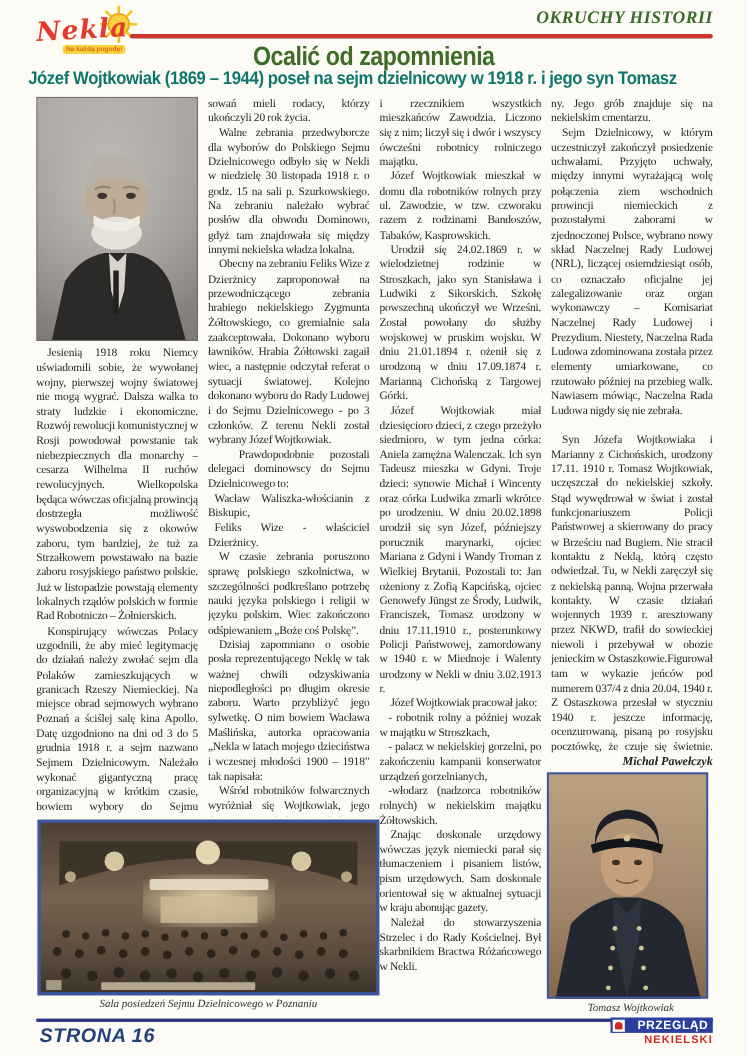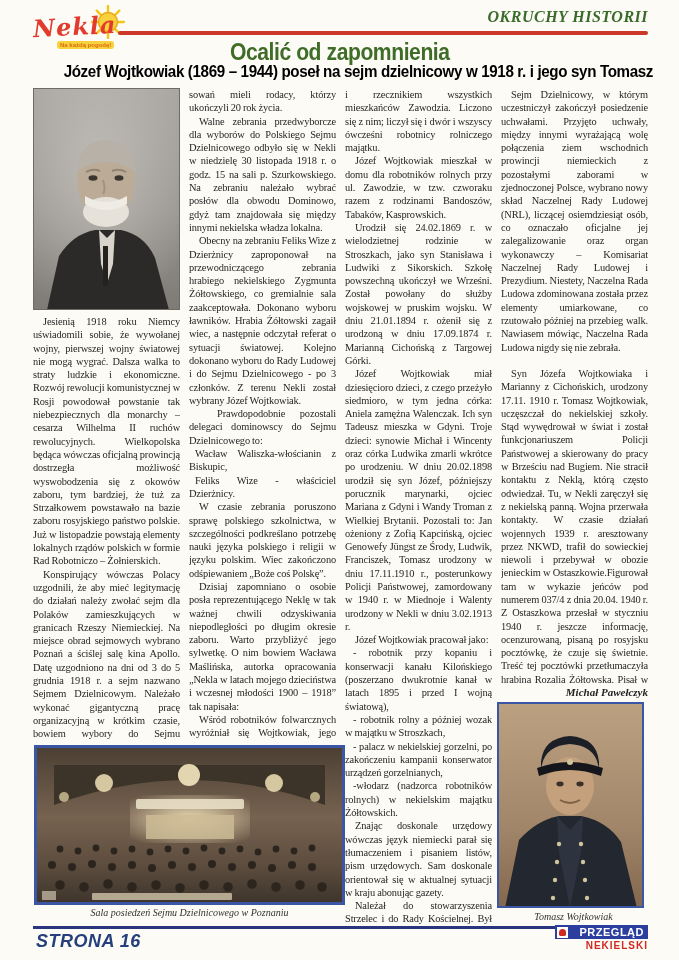--- a/index.html
+++ b/index.html
@@ -37,21 +37,21 @@
     position:absolute; right:31px; top:8px;
     font-family:"Liberation Serif", serif; font-weight:bold; font-style:italic;
     font-size:16px; color:#3a6b2b; letter-spacing:0.5px;
   }
   .title-wrap { position:absolute; left:0; right:0; top:38px; text-align:center; color:#3f6d28; }
   .title-wrap .t1 {
     display:inline-block; transform:scaleX(0.88);
     font-family:"Liberation Sans", sans-serif; font-weight:bold;
     font-size:24px; letter-spacing:-0.5px;
   }
-  .subtitle-wrap { position:absolute; left:0; right:0; top:62px; text-align:right; color:#000000; }
+  .subtitle-wrap { position:absolute; left:0; right:0; top:62px; text-align:left; color:#0f766e; }
   .subtitle-wrap .t2 {
     display:inline-block; transform:scaleX(0.92);
     font-family:"Liberation Sans", sans-serif; font-weight:bold;
     font-size:16.5px; letter-spacing:-0.4px; white-space:nowrap;
   }
 
   
   .col {
     position:absolute; width:147px; overflow:hidden;
     font-size:10.4px; line-height:13.3px; text-align:justify;
@@ -294,30 +294,30 @@
     <p>Dzisiaj zapomniano o osobie posła reprezentującego Neklę w tak ważnej chwili odzyskiwania niepodległości po długim okresie zaboru. Warto przybliżyć jego sylwetkę. O nim bowiem Wacława Maślińska, autorka opracowania „Nekla w latach mojego dzieciństwa i wczesnej młodości 1900 – 1918” tak napisała:</p>
     <p>Wśród robotników folwarcznych wyróżniał się Wojtkowiak, jego dwaj synowie byli moimi kolegami szkolnymi. Ich ojciec był „na pańskim „włodarzem ale</p>
   </div>
 
   <div class="col" id="col3">
     <p class="cont">i rzecznikiem wszystkich mieszkańców Zawodzia. Liczono się z nim; liczył się i dwór i wszyscy ówcześni robotnicy rolniczego majątku.</p>
     <p>Józef Wojtkowiak mieszkał w domu dla robotników rolnych przy ul. Zawodzie, w tzw. czworaku razem z rodzinami Bandoszów, Tabaków, Kasprowskich.</p>
     <p>Urodził się 24.02.1869 r. w wielodzietnej rodzinie w Stroszkach, jako syn Stanisława i Ludwiki z Sikorskich. Szkołę powszechną ukończył we Wrześni. Został powołany do służby wojskowej w pruskim wojsku. W dniu 21.01.1894 r. ożenił się z urodzoną w dniu 17.09.1874 r. Marianną Cichońską z Targowej Górki.</p>
     <p>Józef Wojtkowiak miał dziesięcioro dzieci, z czego przeżyło siedmioro, w tym jedna córka: Aniela zamężna Walenczak. Ich syn Tadeusz mieszka w Gdyni. Troje dzieci: synowie Michał i Wincenty oraz córka Ludwika zmarli wkrótce po urodzeniu. W dniu 20.02.1898 urodził się syn Józef, późniejszy porucznik marynarki, ojciec Mariana z Gdyni i Wandy Troman z Wielkiej Brytanii. Pozostali to: Jan ożeniony z Zofią Kapcińską, ojciec Genowefy Jüngst ze Środy, Ludwik, Franciszek, Tomasz urodzony w dniu 17.11.1910 r., posterunkowy Policji Państwowej, zamordowany w 1940 r. w Miednoje i Walenty urodzony w Nekli w dniu 3.02.1913 r.</p>
     <p>Józef Wojtkowiak pracował jako:</p>
-    <p class="dash">- robotnik przy kopaniu i konserwacji kanału Kilońskiego (poszerzano dwukrotnie kanał w latach 1895 i przed I wojną światową),</p>
     <p class="dash">- robotnik rolny a później wozak w majątku w Stroszkach,</p>
     <p class="dash">- palacz w nekielskiej gorzelni, po zakończeniu kampanii konserwator urządzeń gorzelnianych,</p>
     <p class="dash">-włodarz (nadzorca robotników rolnych) w nekielskim majątku Żółtowskich.</p>
     <p>Znając doskonale urzędowy wówczas język niemiecki parał się tłumaczeniem i pisaniem listów, pism urzędowych. Sam doskonale orientował się w aktualnej sytuacji w kraju abonując gazety.</p>
     <p>Należał do stowarzyszenia Strzelec i do Rady Kościelnej. Był skarbnikiem Bractwa Różańcowego w Nekli.</p>
 
   </div>
 
   <div class="col" id="col4">
+    <p class="cont">ny. Jego grób znajduje się na nekielskim cmentarzu.</p>
     <p>Sejm Dzielnicowy, w którym uczestniczył zakończył posiedzenie uchwałami. Przyjęto uchwały, między innymi wyrażającą wolę połączenia ziem wschodnich prowincji niemieckich z pozostałymi zaborami w zjednoczonej Polsce, wybrano nowy skład Naczelnej Rady Ludowej (NRL), liczącej osiemdziesiąt osób, co oznaczało oficjalne jej zalegalizowanie oraz organ wykonawczy – Komisariat Naczelnej Rady Ludowej i Prezydium. Niestety, Naczelna Rada Ludowa zdominowana została przez elementy umiarkowane, co rzutowało później na przebieg walk. Nawiasem mówiąc, Naczelna Rada Ludowa nigdy się nie zebrała.</p>
     <p class="gap">Syn Józefa Wojtkowiaka i Marianny z Cichońskich, urodzony 17.11. 1910 r. Tomasz Wojtkowiak, uczęszczał do nekielskiej szkoły. Stąd wywędrował w świat i został funkcjonariuszem Policji Państwowej a skierowany do pracy w Brześciu nad Bugiem. Nie stracił kontaktu z Neklą, którą często odwiedzał. Tu, w Nekli zaręczył się z nekielską panną. Wojna przerwała kontakty. W czasie działań wojennych 1939 r. aresztowany przez NKWD, trafił do sowieckiej niewoli i przebywał w obozie jenieckim w Ostaszkowie.Figurował tam w wykazie jeńców pod numerem 037/4 z dnia 20.04. 1940 r. Z Ostaszkowa przesłał w styczniu 1940 r. jeszcze informację, ocenzurowaną, pisaną po rosyjsku pocztówkę, że czuje się świetnie. Treść tej pocztówki przetłumaczyła hrabina Rozalia Żółtowska. Pisał w niej, że jest zdrowy, czuje się dobrze i wszystkich pozdrawia. Wkrótce, w kwietniu1940 r. został rozstrzelany w Twerze, pochowany w Miednoje.</p>
   </div>
   <div class="author">Michał Pawełczyk</div>
 
   <div class="footer-rule"></div>
   <div class="page-label">STRONA 16</div>
   <div class="mag">
     <div class="mag-top">
       <span class="emblem">

